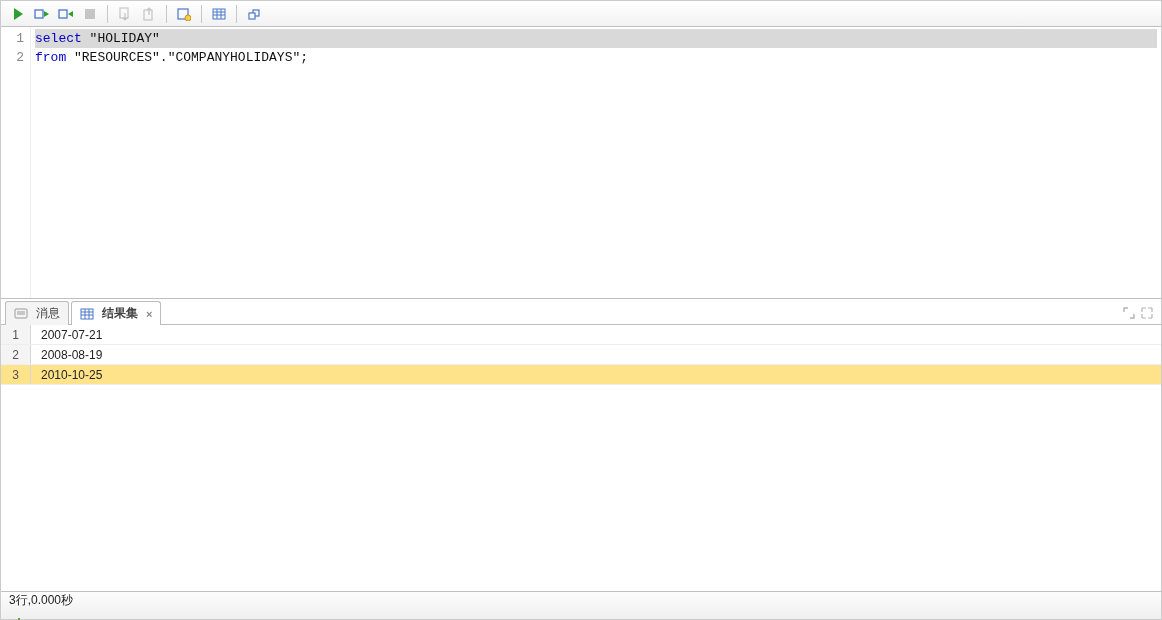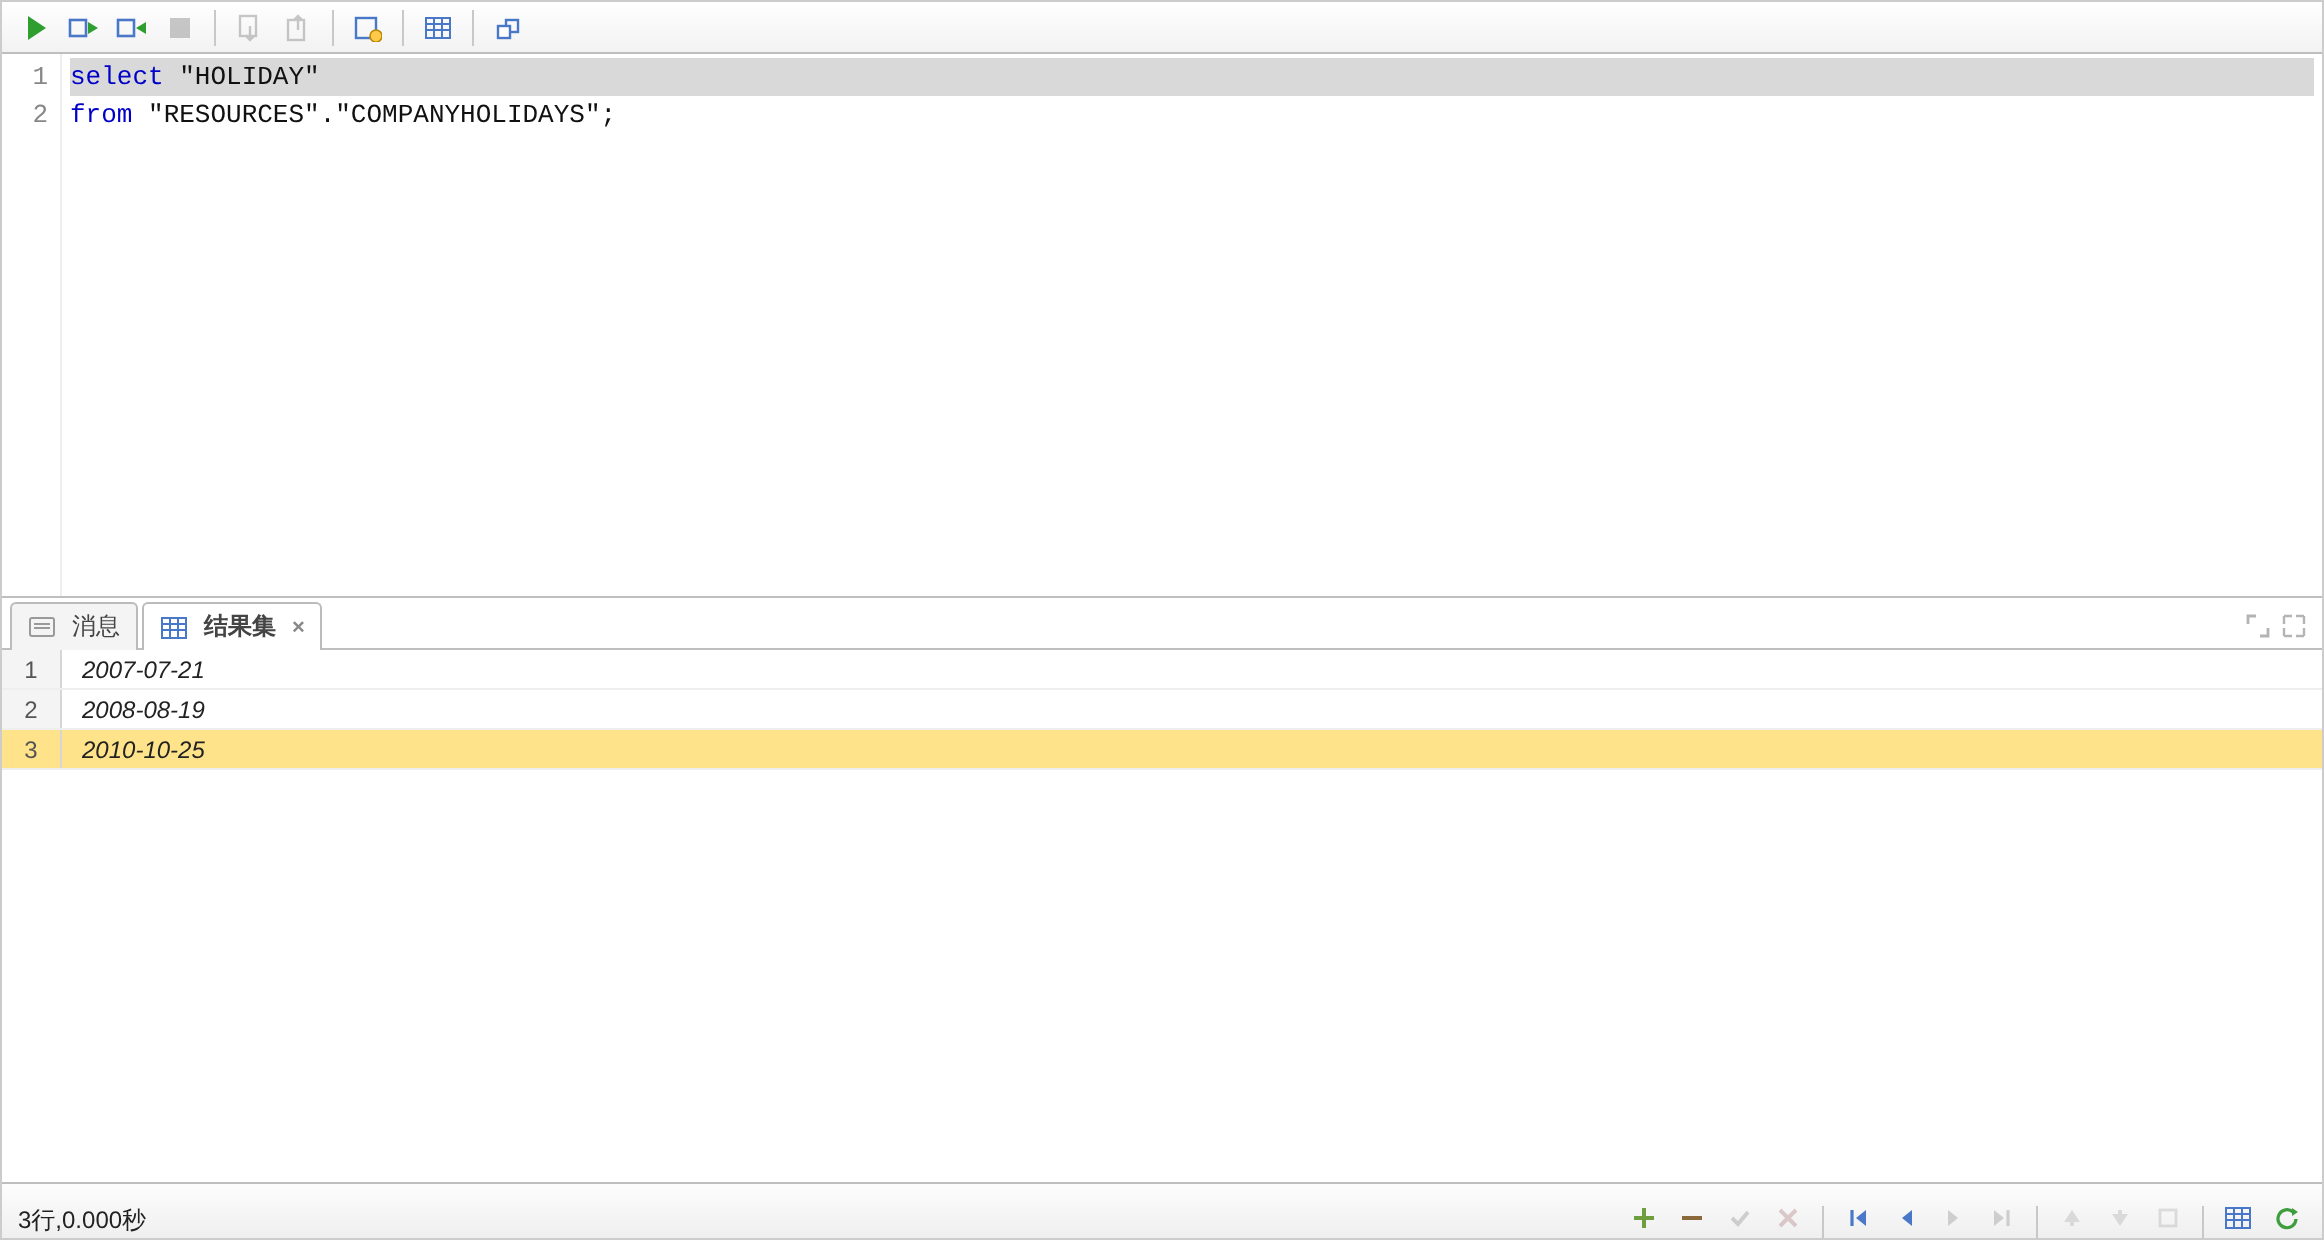--- a/index.html
+++ b/index.html
@@ -31,27 +31,27 @@
   .right-icons svg { opacity:.55; }
 
   
   .grid-wrap { flex:1; display:flex; flex-direction:column; overflow:hidden; }
   .grid-header, .grid-row { display:flex; align-items:stretch; }
   .grid-header { background: linear-gradient(#fafafa,#ededed); border-bottom:1px solid #c8c8c8; height:22px; }
   .row-head { width:30px; border-right:1px solid #d6d6d6; background:linear-gradient(#fafafa,#ededed); display:flex; align-items:center; justify-content:center; color:#555; }
   .col-head { flex:1; border-right:1px solid #d6d6d6; display:flex; align-items:center; padding:0 10px; color:#333;}
   .grid-row { height:20px; border-bottom:1px solid #eee; }
   .grid-row .row-head { background:#f4f4f4; }
-  .cell { flex:1; padding:0 10px; display:flex; align-items:center;font-style:italic; }
+  .cell { flex:1; padding:0 10px; display:flex; align-items:center; }
   .grid-row.sel { background:#ffe38a; }
   .grid-row.sel .row-head { background:#ffe38a; }
   .grid-body { flex:1; overflow:auto; }
 
   
-  .status-bar { height:28px; border-top:1px solid #bfbfbf; background:linear-gradient(#fdfdfd,#efefef); display:flex; align-items:flex-end; padding:0 8px; gap:4px; }
+  .status-bar { height:28px; border-top:1px solid #bfbfbf; background:linear-gradient(#fdfdfd,#efefef); display:flex; align-items:flex-start; padding:0 8px; gap:4px;flex-direction:column; }
   .status-bar .spacer { flex:1; }
   .sb-btn { width:20px; height:20px; display:flex; align-items:center; justify-content:center; }
   .sb-btn.disabled svg { opacity:.35; }
   .sb-sep { width:1px; height:16px; background:#c8c8c8; margin:0 3px; }
 </style>
 </head>
 <body>
 
 <div class="app" data-interactable="false">
 

